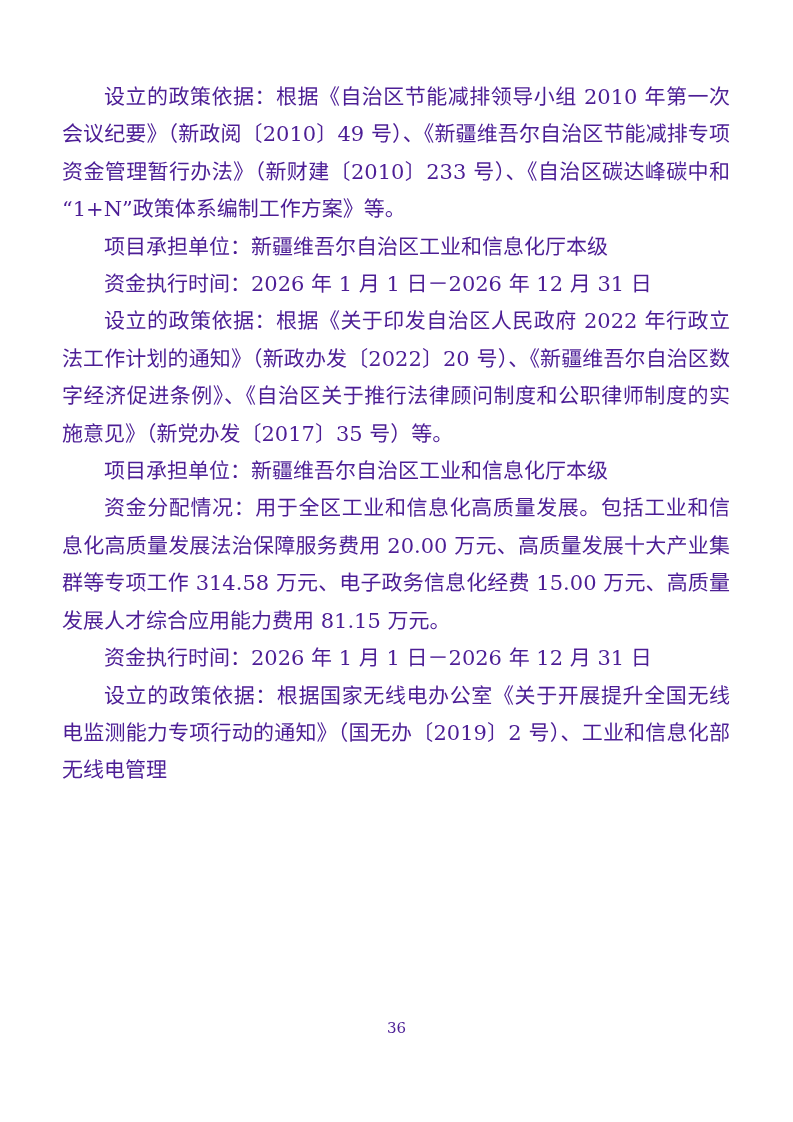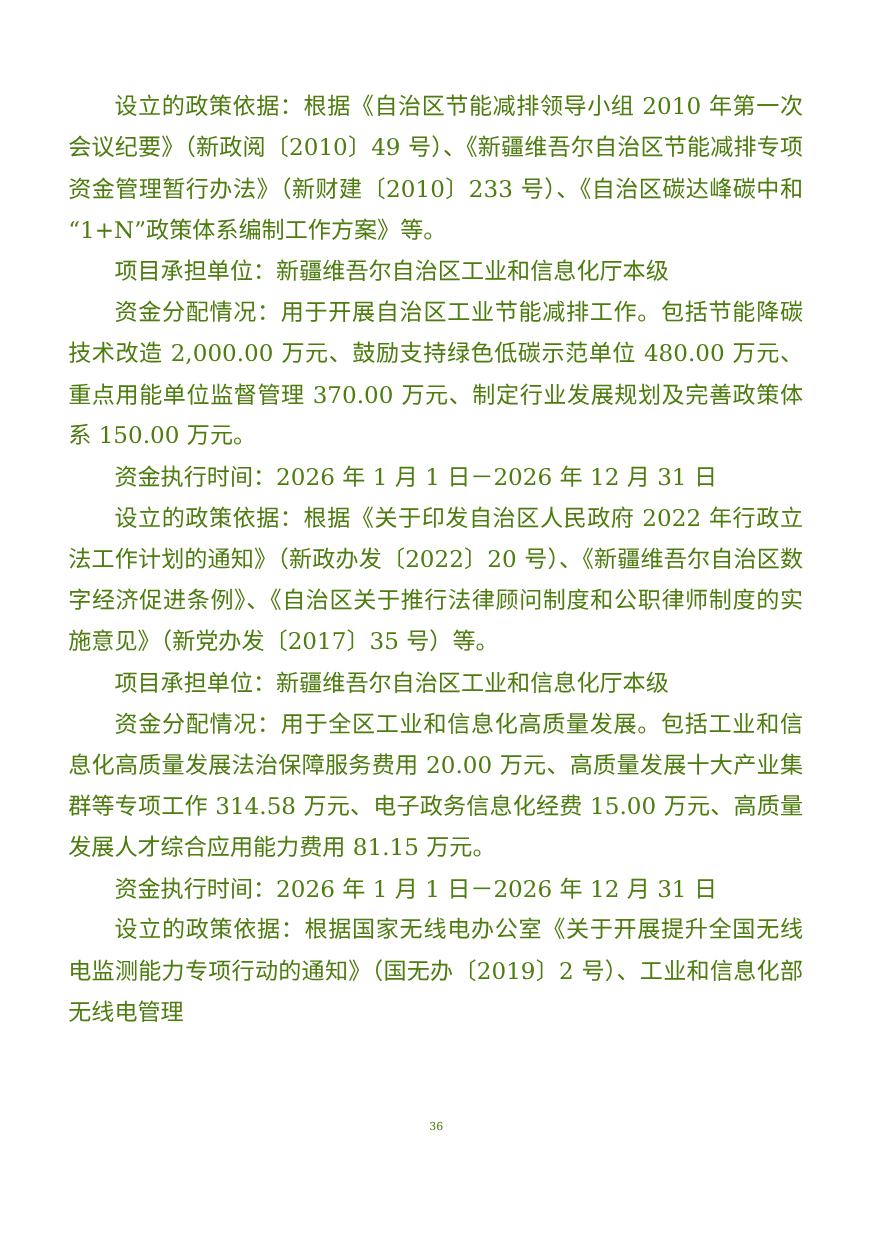--- a/index.html
+++ b/index.html
@@ -23,40 +23,39 @@
     width: 668px;
   }
   .content p {
     margin: 0;
     font-size: 21px;
     line-height: 37.4px;
     text-indent: 2em;
     text-align: justify;
     text-justify: inter-ideograph;
     word-break: break-all;
-    color: #4d7c0f;
+    color: #4c1d95;
   }
   .page-number {
     position: absolute;
     top: 1019px;
     left: 0;
     width: 100%;
     text-align: center;
-    font-size: 10px;
-    color: #4d7c0f;
+    font-size: 15px;
+    color: #4c1d95;
   }
 </style>
 </head>
 <body>
 
 <div class="page">
   <div class="content">
     <p>设立的政策依据：根据《自治区节能减排领导小组 2010 年第一次会议纪要》（新政阅〔2010〕49 号）、《新疆维吾尔自治区节能减排专项资金管理暂行办法》（新财建〔2010〕233 号）、《自治区碳达峰碳中和“1+N”政策体系编制工作方案》等。</p>
     <p>项目承担单位：新疆维吾尔自治区工业和信息化厅本级</p>
-    <p>资金分配情况：用于开展自治区工业节能减排工作。包括节能降碳技术改造 2,000.00 万元、鼓励支持绿色低碳示范单位 480.00 万元、重点用能单位监督管理 370.00 万元、制定行业发展规划及完善政策体系 150.00 万元。</p>
     <p>资金执行时间：2026 年 1 月 1 日－2026 年 12 月 31 日</p>
     <p>设立的政策依据：根据《关于印发自治区人民政府 2022 年行政立法工作计划的通知》（新政办发〔2022〕20 号）、《新疆维吾尔自治区数字经济促进条例》、《自治区关于推行法律顾问制度和公职律师制度的实施意见》（新党办发〔2017〕35 号）等。</p>
     <p>项目承担单位：新疆维吾尔自治区工业和信息化厅本级</p>
     <p>资金分配情况：用于全区工业和信息化高质量发展。包括工业和信息化高质量发展法治保障服务费用 20.00 万元、高质量发展十大产业集群等专项工作 314.58 万元、电子政务信息化经费 15.00 万元、高质量发展人才综合应用能力费用 81.15 万元。</p>
     <p>资金执行时间：2026 年 1 月 1 日－2026 年 12 月 31 日</p>
     <p>设立的政策依据：根据国家无线电办公室《关于开展提升全国无线电监测能力专项行动的通知》（国无办〔2019〕2 号）、工业和信息化部无线电管理</p>
   </div>
   <div class="page-number">36</div>
 </div>
 

